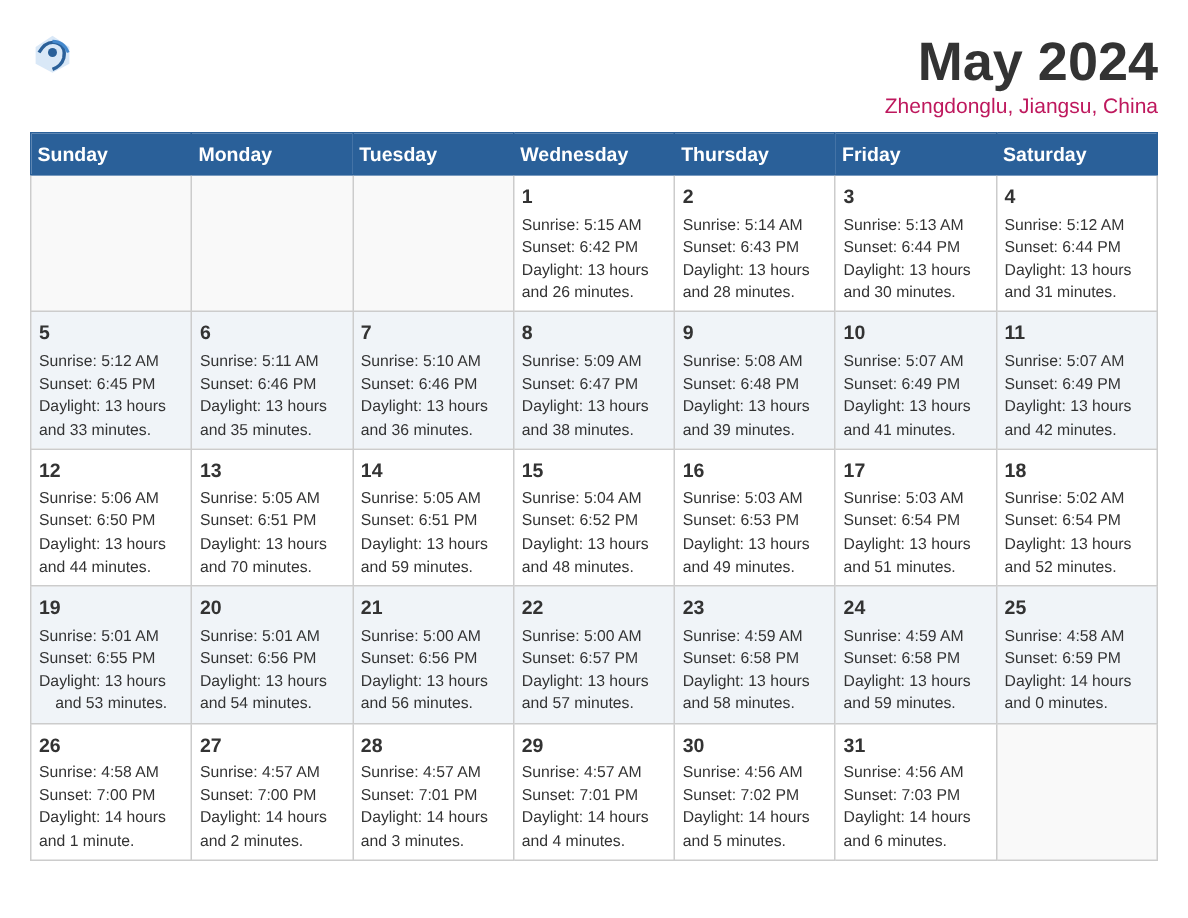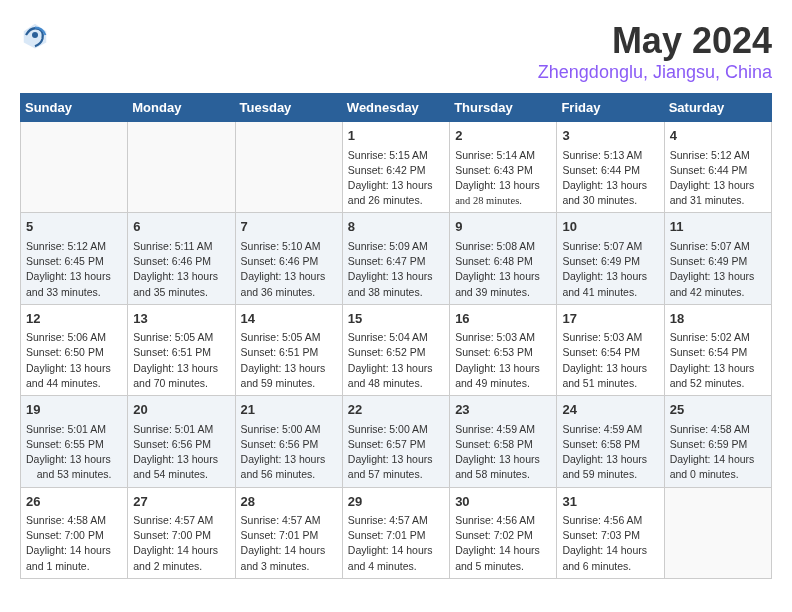--- a/index.html
+++ b/index.html
@@ -36,22 +36,22 @@
     }
     .title-block {
       text-align: right;
     }
     .month-year {
       font-size: 36px;
       font-weight: bold;
       color: #333;
     }
     .location {
-      font-size: 18px;
-      color: #8b5cf6;
+      font-size: 14px;
+      color: #be185d;
     }
     table {
       width: 100%;
       border-collapse: collapse;
       font-size: 11px;
     }
     thead tr {
       background-color: #2A6099;
       color: #fff;
     }
@@ -130,21 +130,21 @@
           <span style="display: block; line-height: 1.45;">Sunrise: 5:15 AM</span>
           <span style="display: block; line-height: 1.45;">Sunset: 6:42 PM</span>
           <span style="display: block; line-height: 1.45;">Daylight: 13 hours</span>
           <span style="display: block; line-height: 1.45;">and 26 minutes.</span>
         </td>
         <td>
           <span class="day-num">2</span>
           <span style="display: block; line-height: 1.45;">Sunrise: 5:14 AM</span>
           <span style="display: block; line-height: 1.45;">Sunset: 6:43 PM</span>
           <span style="display: block; line-height: 1.45;">Daylight: 13 hours</span>
-          <span style="display: block; line-height: 1.45; font-family: Liberation Serif, serif;">and 28 minutes.</span>
+          <span style="display: block; line-height: 1.45;">and 28 minutes.</span>
         </td>
         <td>
           <span class="day-num">3</span>
           <span style="display: block; line-height: 1.45;">Sunrise: 5:13 AM</span>
           <span style="display: block; line-height: 1.45;">Sunset: 6:44 PM</span>
           <span style="display: block; line-height: 1.45;">Daylight: 13 hours</span>
           <span style="display: block; line-height: 1.45;">and 30 minutes.</span>
         </td>
         <td>
           <span class="day-num">4</span>

